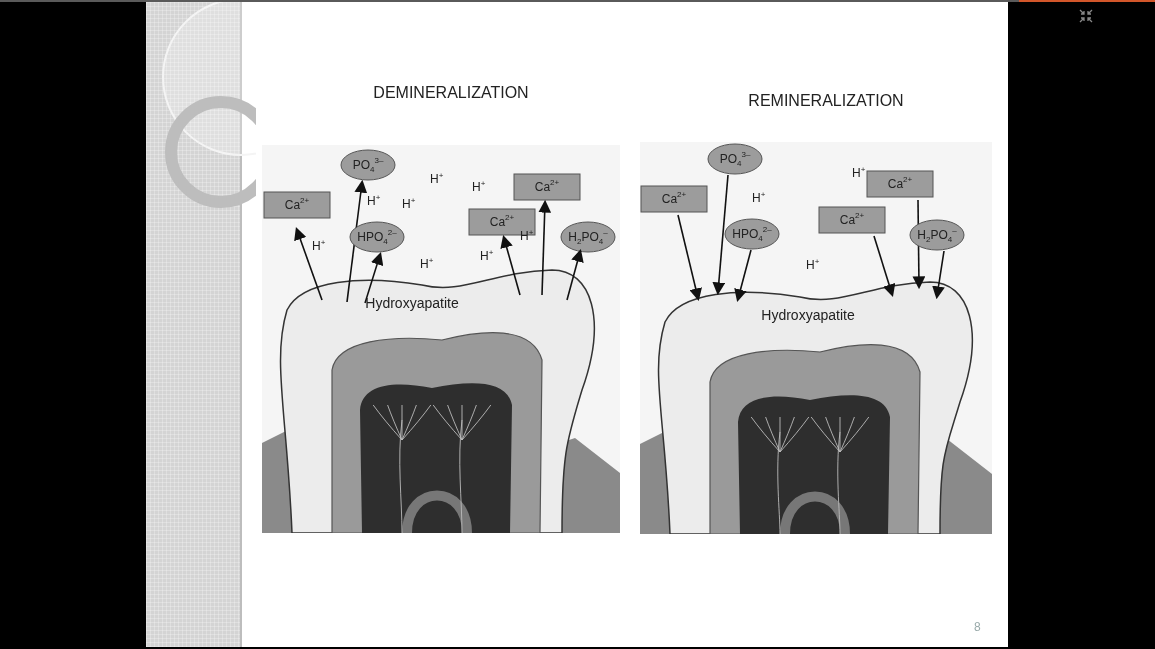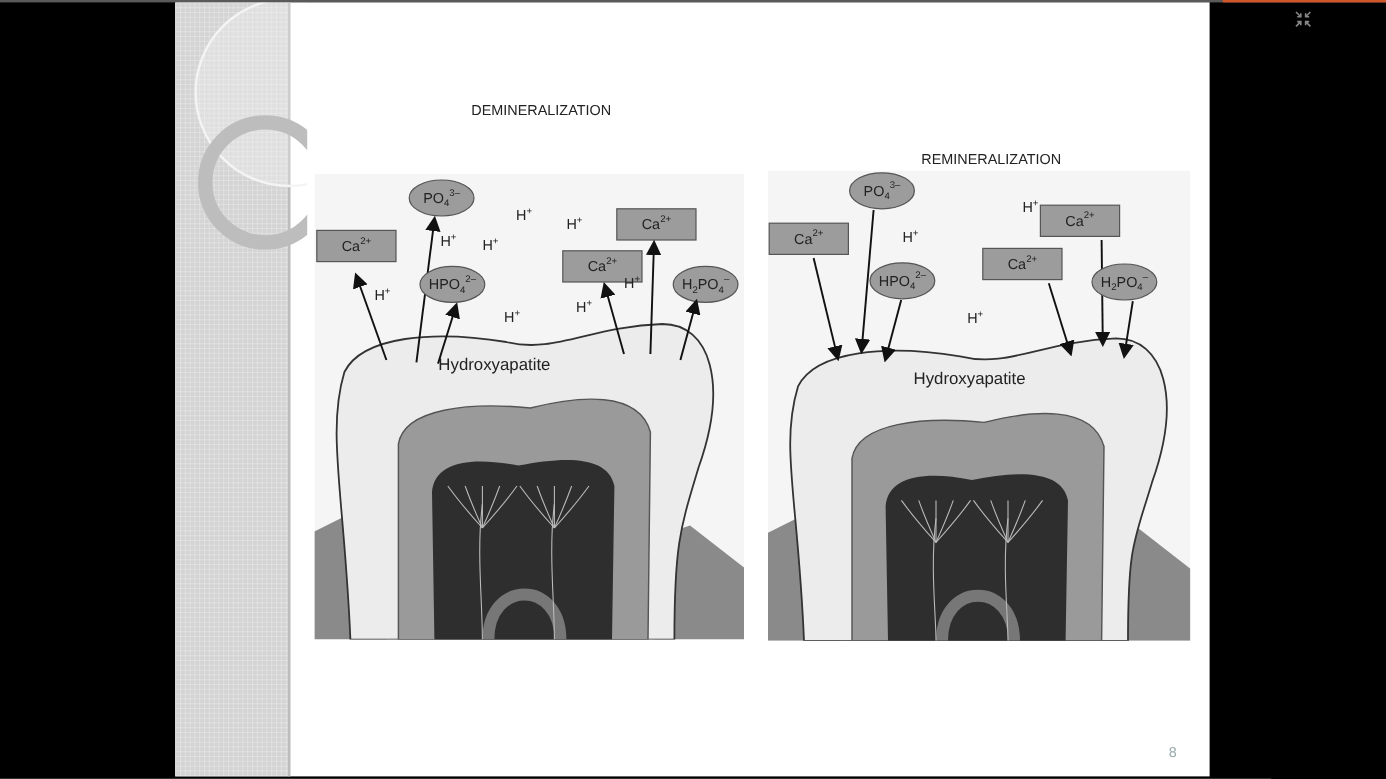--- a/index.html
+++ b/index.html
@@ -5,21 +5,21 @@
   html,body{margin:0;padding:0;}
   body{width:1155px;height:649px;background:#000;position:relative;overflow:hidden;font-family:"Liberation Sans",sans-serif;}
   .topline{position:absolute;left:0;top:0;width:1155px;height:2px;background:#5a5a5a;}
   .orange-bar{position:absolute;left:1019px;top:0;width:136px;height:2px;background:#d2562a;}
   .exit-fs{position:absolute;left:1078px;top:8px;width:16px;height:16px;cursor:pointer;}
   .slide{position:absolute;left:146px;top:2px;width:862px;height:645px;background:#fff;overflow:hidden;}
   .strip{position:absolute;left:0;top:0;width:94px;height:645px;background-color:#d4d4d4;
     background-image:linear-gradient(90deg,rgba(255,255,255,.25) 1px,transparent 1px),linear-gradient(rgba(255,255,255,.25) 1px,transparent 1px);
     background-size:4px 4px;border-right:2px solid #bdbdbd;}
   .deco{position:absolute;left:0;top:0;}
-  .panel-title{position:absolute;text-align:center;font-size:12px;color:#222;line-height:21px;}
+  .panel-title{position:absolute;text-align:center;font-size:16px;color:#222;line-height:21px;}
   .panel{position:absolute;}
   .page-num{position:absolute;left:828px;top:618px;font-size:12px;color:#9aa;}
 </style>
 </head>
 <body>
 
 <div class="topline"></div>
 <div class="orange-bar"></div>
 <div class="exit-fs">
   <svg width="16" height="16" viewBox="0 0 16 16">
@@ -35,21 +35,21 @@
 <div class="slide">
   <div class="strip"></div>
   <svg class="deco" width="110" height="230">
     <circle cx="95" cy="75" r="78" fill="rgba(255,255,255,0.25)" stroke="#f4f4f4" stroke-width="2"></circle>
     <circle cx="75" cy="150" r="50" fill="none" stroke="#bdbdbd" stroke-width="12"></circle>
   </svg>
 
   <div class="panel-title" style="left:190px;top:80px;width:230px;">
     <div>DEMINERALIZATION</div>
   </div>
-  <div class="panel-title" style="left:565px;top:88px;width:230px;margin-top:33px;">
+  <div class="panel-title" style="left:565px;top:88px;width:230px;">
     <div>REMINERALIZATION</div>
   </div>
 
   <svg class="panel" id="panel0" style="left:116px;top:143px;" width="358" height="388">
       <rect x="0" y="0" width="358" height="388" fill="#f5f5f5"></rect>
       <path d="M0 298 L30 283 L60 293 L60 388 L0 388 Z" fill="#8a8a8a"></path>
       <path d="M358 328 L313 293 L283 303 L283 388 L358 388 Z" fill="#8a8a8a"></path>
       <path d="M30 388 C25 268 10 215 25 165 C40 135 100 130 160 140 C200 150 230 127 290 125 C330 125 345 175 320 245 C305 295 300 308 300 388 Z" fill="#ececec" stroke="#333" stroke-width="1.5"></path>
       <path d="M70 388 L70 225 C75 195 130 190 180 195 C220 185 270 180 280 215 L278 388 Z" fill="#9a9a9a" stroke="#555" stroke-width="1.2"></path>
       <path d="M100 388 L98 265 C100 240 130 235 170 243 C210 235 245 235 250 260 L248 388 Z" fill="#2e2e2e"></path>

